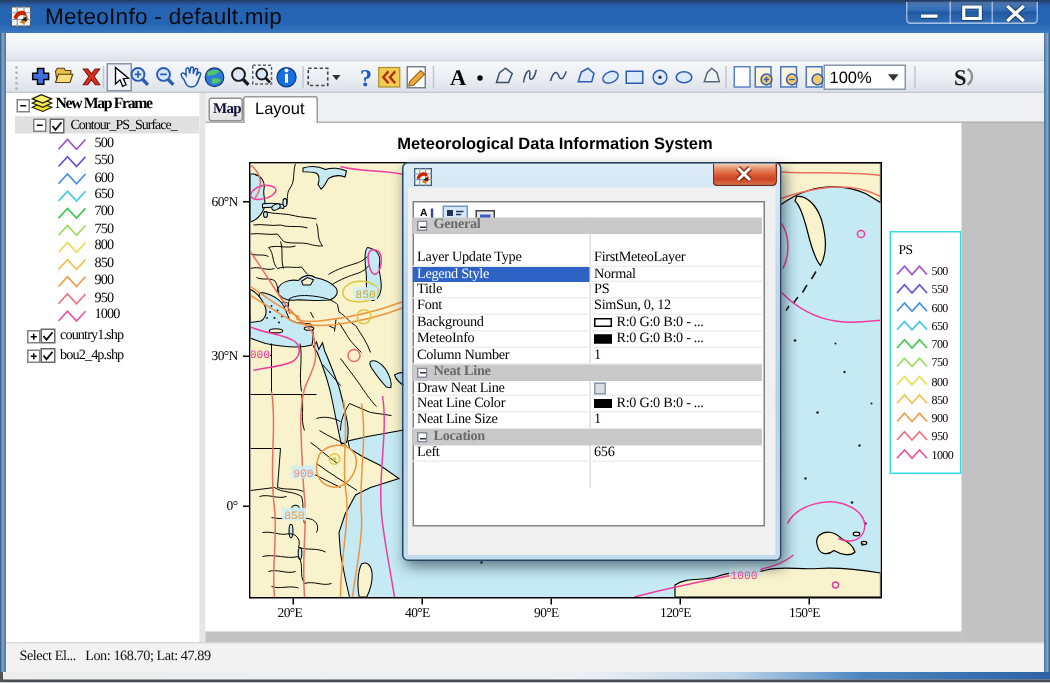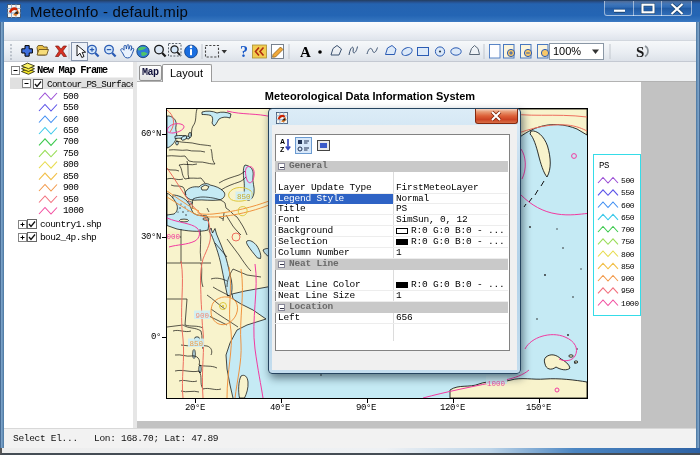--- a/index.html
+++ b/index.html
@@ -1,18 +1,18 @@
 <!DOCTYPE html>
 <html><head><meta charset="utf-8">
 <style>
 html,body{margin:0;padding:0}
 *{box-sizing:border-box}
 .a{position:absolute}
 #win{position:relative;width:700px;height:455px;background:#f0f0f0;font-family:"Liberation Sans",sans-serif;overflow:hidden}
-.mono{font-family:Liberation Mono, monospace}
+.mono{font-family:Liberation Serif, serif}
 .prow{position:absolute;left:0;width:233px;height:10.9px;line-height:10.5px;border-bottom:1px solid #ededed}
 .cat{border-bottom:none}
 .cat{background:#c9c9c9 !important;color:#6a6a6a;font-weight:bold;border-bottom:none !important}
 .pname{position:absolute;left:3px;top:0}
 .pval{position:absolute;left:121px;top:0}
 .sw{position:absolute;left:121px;top:2px;width:12px;height:6px;border:1px solid #000}
 .cexp{position:absolute;left:3px;top:2px;width:7px;height:7px;border:1px solid #889;background:#fff}
 .cexp i{position:absolute;left:1px;top:2.5px;width:4.4px;height:1.2px;background:#334}
 </style></head>
 <body>
@@ -425,21 +425,21 @@
 <text x="5" y="18" font-size="7" font-weight="bold" fill="#000" font-family="Liberation Sans,sans-serif">Z</text>
 <path d="M13,5 V15 M10.8,12.5 L13,15.5 L15.2,12.5" stroke="#3344bb" stroke-width="1.6" fill="none"></path>
 <rect x="20.5" y="3.5" width="16" height="16" fill="#d8e8fa" stroke="#6a9ad0"></rect>
 <rect x="23" y="6" width="4" height="4" fill="#223355"></rect>
 <path d="M29,7 h5 M29,9 h3.5" stroke="#223355" stroke-width="1"></path>
 <circle cx="25" cy="15" r="2" fill="none" stroke="#223355"></circle>
 <path d="M29,14 h5 M29,16 h3.5" stroke="#223355" stroke-width="1"></path>
 <rect x="42.5" y="6.5" width="12" height="10" fill="#e8e8e8" stroke="#444"></rect>
 <rect x="45" y="9" width="7" height="5" fill="#3a5ac8"></rect>
 </svg>
-<div id="rows" class="a mono" style="left:6px;top:28px;width:235px;height:217px;font-size:9.5px;letter-spacing:-0.2px;color:#000;overflow:hidden">
+<div id="rows" class="a mono" style="left:6px;top:12px;width:235px;height:217px;font-size:9.5px;letter-spacing:-0.2px;color:#000;overflow:hidden">
 <div class="a" style="left:118px;top:24px;width:1px;height:180px;background:#dcdcdc"></div>
 <div class="prow cat" style="top:24px">
           <span class="cexp">
             <i></i>
           </span>
           <span class="pname" style="left:14px">General</span>
         </div>
 <div class="prow" style="top:56.55px">
           <div class="a" style="left:0;top:0;width:118px;height:10.9px;background:#2e63c5"></div>
           <span class="pname" style="color:#fff">Legend Style</span>
@@ -456,34 +456,38 @@
 <div class="prow" style="top:78.25px">
           <span class="pname">Font</span>
           <span class="pval">SimSun, 0, 12</span>
         </div>
 <div class="prow" style="top:89.1px">
           <span class="pname">Background</span>
           <span class="sw" style="background:#fff"></span>
           <span class="pval" style="left:136px">R:0 G:0 B:0 - ...</span>
         </div>
 <div class="prow" style="top:99.95px">
-          <span class="pname">Selection</span>
+          <span class="pname">MeteoInfo</span>
           <span class="sw" style="background:#000"></span>
           <span class="pval" style="left:136px">R:0 G:0 B:0 - ...</span>
         </div>
 <div class="prow" style="top:110.8px">
           <span class="pname">Column Number</span>
           <span class="pval">1</span>
         </div>
 <div class="prow cat" style="top:121.65px">
           <span class="cexp">
             <i></i>
           </span>
           <span class="pname" style="left:14px">Neat Line</span>
         </div>
+<div class="prow" style="top:132.5px">
+          <span class="pname">Draw Neat Line</span>
+          <span class="a" style="left:121px;top:1.5px;width:8px;height:8px;background:#d6dde3;border:1px solid #8a99a8"></span>
+        </div>
 <div class="prow" style="top:143.35px">
           <span class="pname">Neat Line Color</span>
           <span class="sw" style="background:#000"></span>
           <span class="pval" style="left:136px">R:0 G:0 B:0 - ...</span>
         </div>
 <div class="prow" style="top:154.2px">
           <span class="pname">Neat Line Size</span>
           <span class="pval">1</span>
         </div>
 <div class="prow cat" style="top:165.05px">

